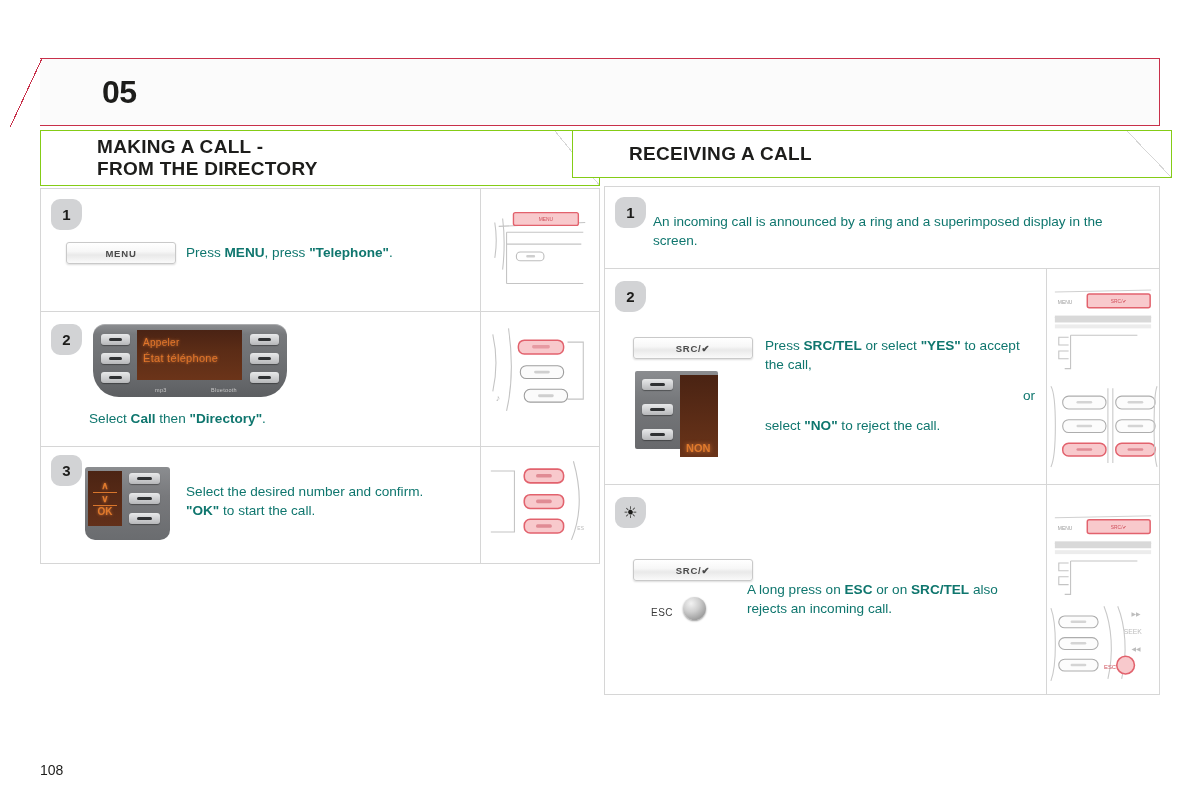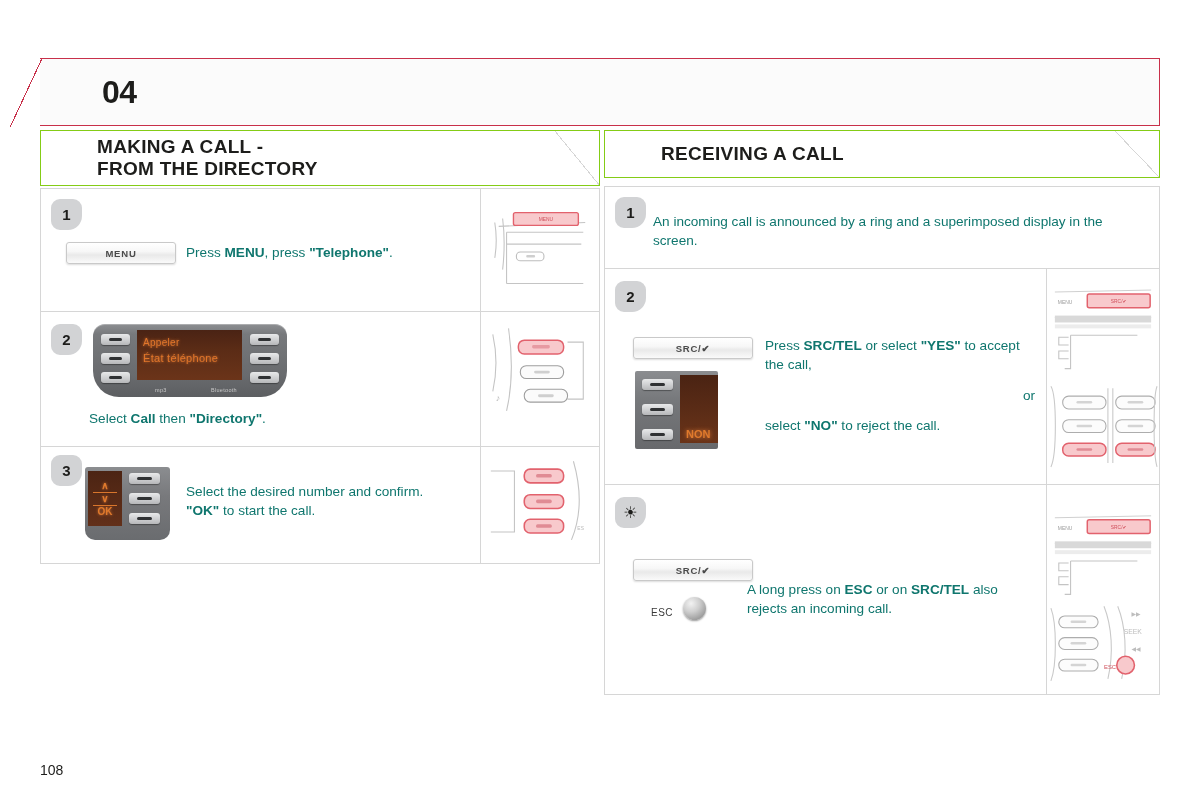--- a/index.html
+++ b/index.html
@@ -70,21 +70,21 @@
     position: absolute;
     left: 56px; top: 50%;
     transform: translateY(-50%);
     font-size: 19px; font-weight: bold;
     letter-spacing: 0.3px;
     line-height: 1.18;
     color: #1d1d1b;
     white-space: pre-line;
   }
   #sec-left  { left: 40px;  top: 130px; width: 560px; height: 56px; }
-  #sec-right { left: 604px; top: 130px; width: 556px; height: 48px; }
+  #sec-right { left: 572px; top: 130px; width: 600px; height: 48px; }
   #sec-right .section-title { left: 56px; font-size: 19px; }
 
   
   .panel { position: absolute; border: 1px solid #d6d6d6; background:#fff; }
 
   
   #l-step1 { left: 40px;  top: 188px; width: 440px;  height: 124px; border-right:none; }
   #l-step2 { left: 40px;  top: 312px; width: 440px;  height: 135px; border-right:none; border-top:none;}
   #l-step3 { left: 40px;  top: 447px; width: 440px;  height: 117px; border-right:none; border-top:none;}
   #l-img1  { left: 480px; top: 188px; width: 120px;  height: 124px; }
@@ -223,21 +223,21 @@
     font-size: 14px; color: #1d1d1b;
   }
 </style>
 </head>
 <body>
 
 <div class="page">
 
   <div class="chapter-header">
     <div class="chapter-header-inner">
-      <span class="chapter-num">04</span>
+      <span class="chapter-num">05</span>
     </div>
   </div>
 
   <div class="section-head" id="sec-left">
     <div class="notch"></div>
     <div class="section-title">MAKING A CALL -
 FROM THE DIRECTORY</div>
   </div>
 
   <div class="section-head" id="sec-right">
@@ -364,21 +364,21 @@
     <div class="badge" style="left:10px; top:12px;">2</div>
 
     <div class="hw-btn" style="left:28px; top:68px; width:120px; height:22px;">
       <span>SRC/✔</span>
     </div>
 
     <div class="nonpanel" style="left:30px; top:102px; width:83px; height:78px;">
       <div class="side-key" style="left:7px; top:8px;  width:31px; height:11px;"></div>
       <div class="side-key" style="left:7px; top:33px; width:31px; height:11px;"></div>
       <div class="side-key" style="left:7px; top:58px; width:31px; height:11px;"></div>
-      <div class="nonscreen" style="left:45px; top:4px; width:38px; height:68px;">
+      <div class="nonscreen" style="left:45px; top:4px; width:38px; height:82px;">
         <div class="nontxt">NON</div>
       </div>
     </div>
 
     <div class="body-text" style="left:160px; top:68px; width:270px;">
       <div>
         <span>Press </span><b>SRC/TEL</b><span> or select </span><b>"YES"</b><span> to accept the call,</span>
       </div>
       <div style="margin-top:12px;text-align:right;">or</div>
       <div style="margin-top:12px;">

